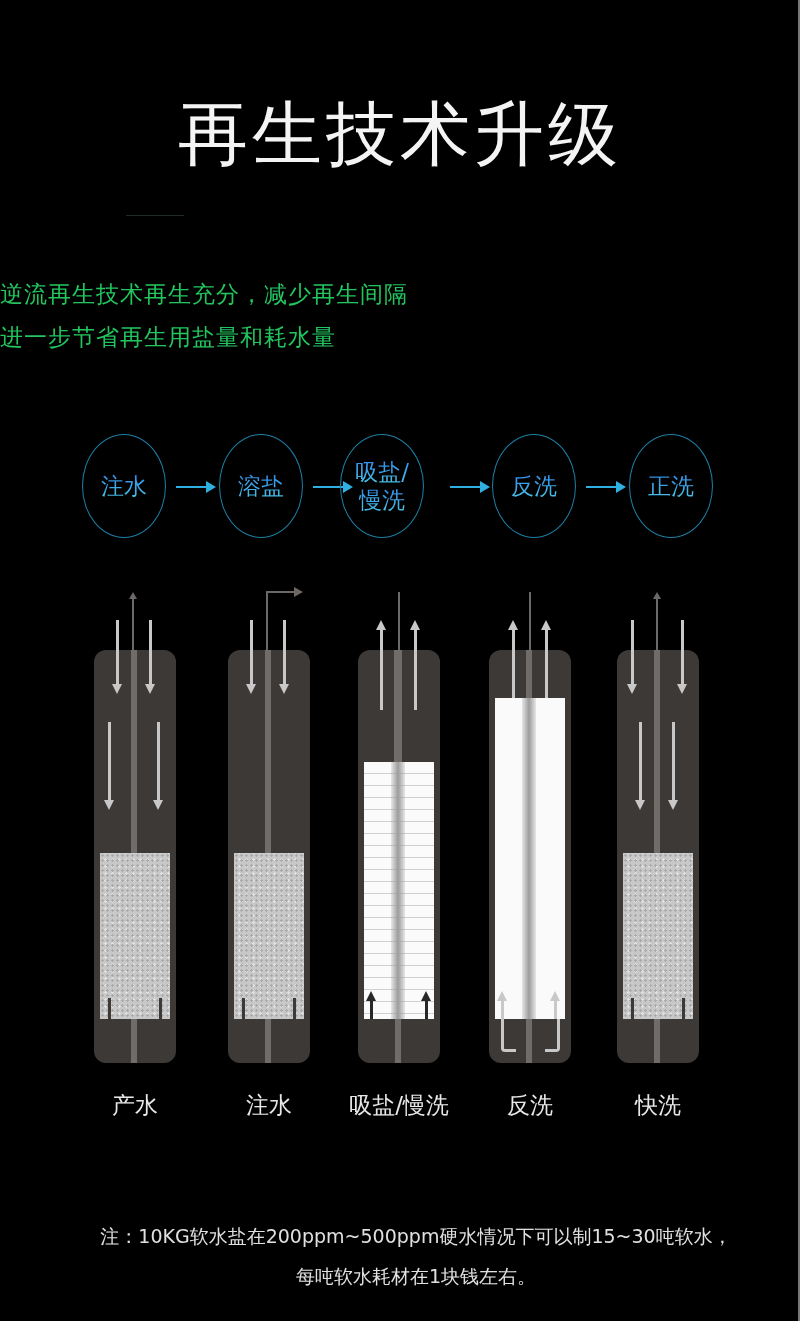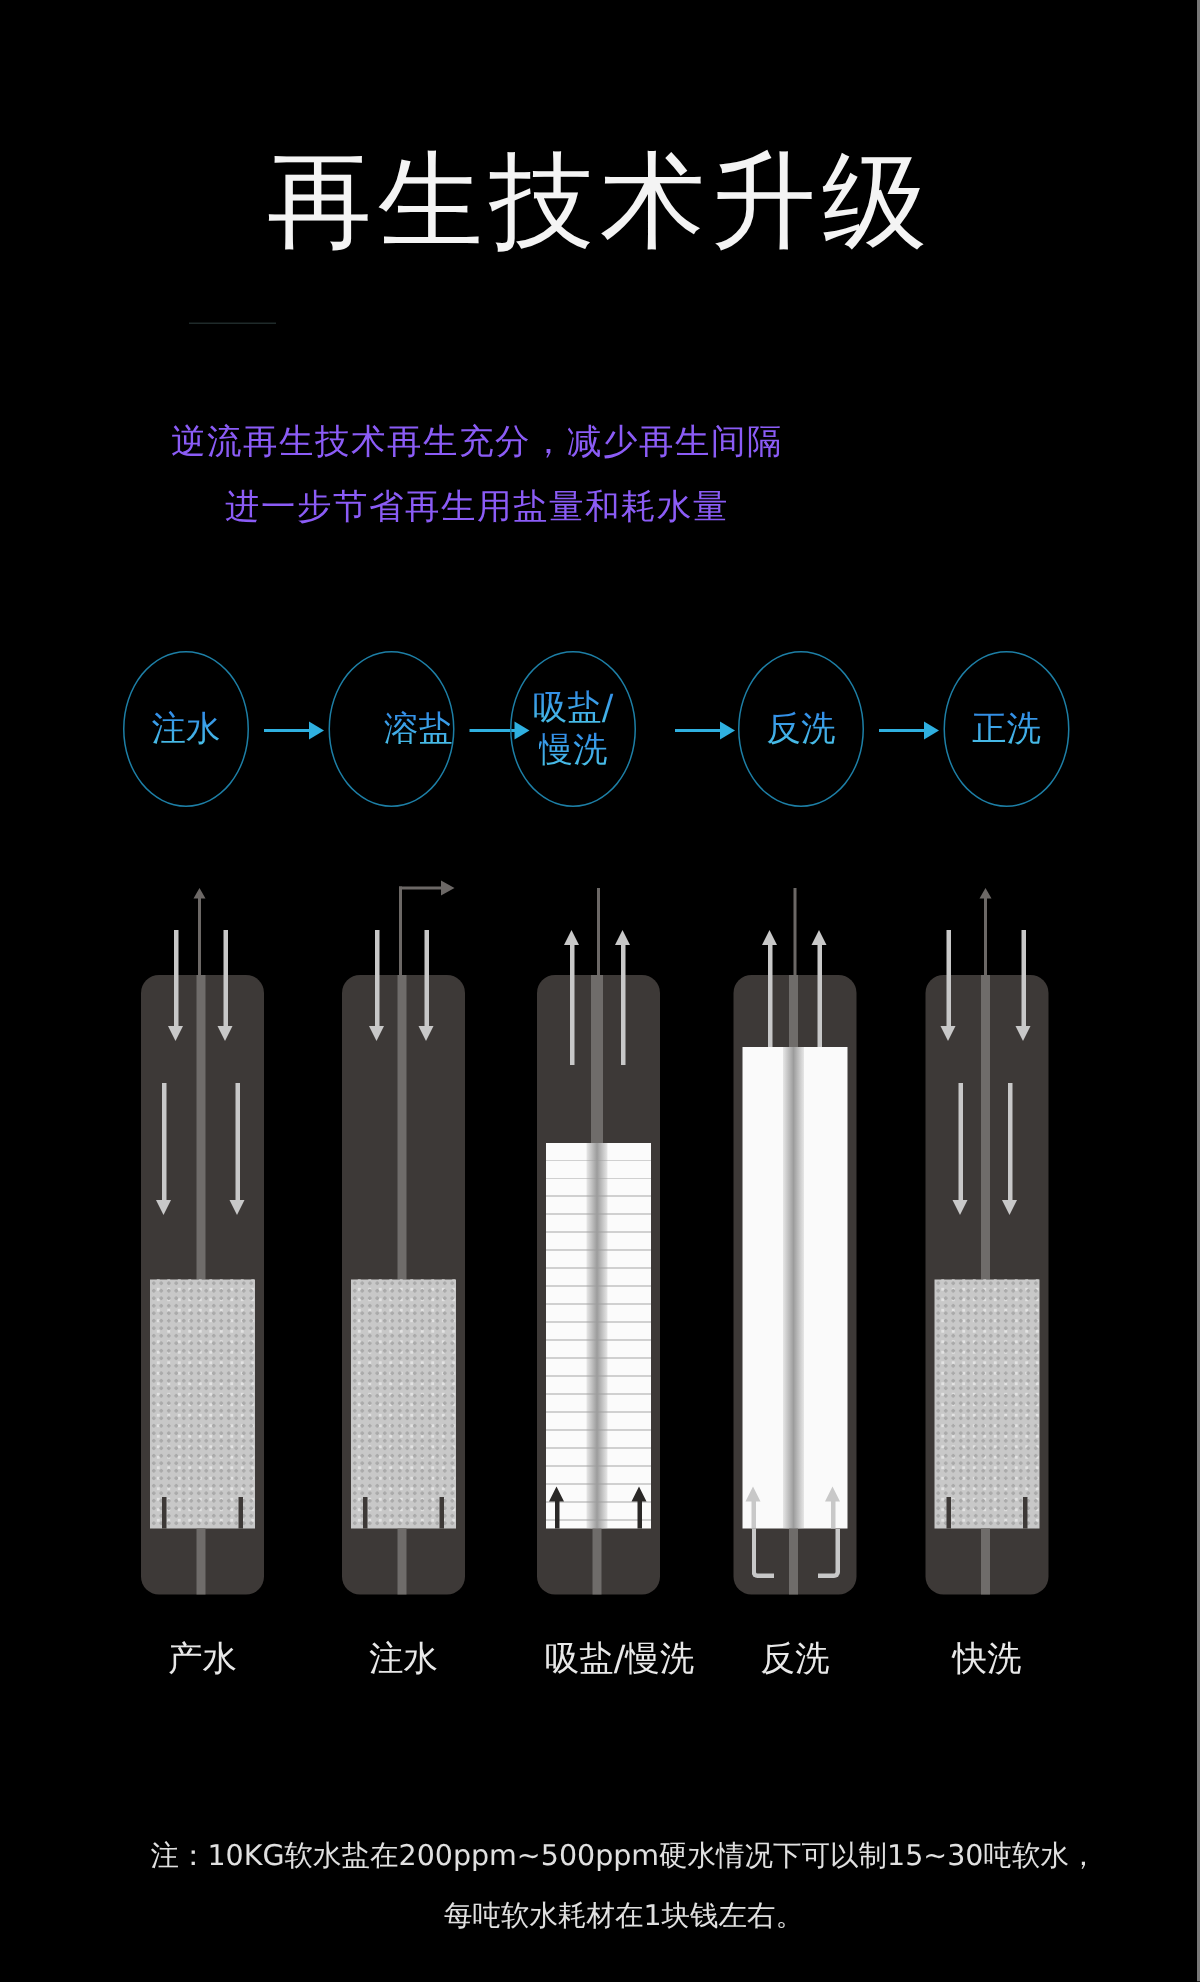--- a/index.html
+++ b/index.html
@@ -9,22 +9,22 @@
     font-family: "DejaVu Sans", "Liberation Sans", sans-serif;
     color: #fff;
   }
   .edge-line { position: absolute; right: 0; top: 0; width: 2px; height: 1321px; background: #777; }
   .title {
     position: absolute; top: 88px; left: 0; width: 800px; text-align: center;
     font-size: 70px; font-weight: 300; letter-spacing: 4px; color: #f4f4f4;
   }
   .deco-line { position: absolute; left: 126px; top: 215px; width: 58px; height: 1px; background: #1f2a2a; }
   .subtitle {
-    position: absolute; left: 0; width: 636px; text-align: center;
-    font-size: 23px; color: #8b5cf6; letter-spacing: 1px;
+    position: absolute; left: 0; width: 636px; text-align: left;
+    font-size: 23px; color: #22c55e; letter-spacing: 1px;
   }
   .sub1 { top: 279px; }
   .sub2 { top: 322px; }
 
   .step {
     position: absolute; top: 434px; width: 84px; height: 104px;
     border: 1.5px solid #1d7fa6; border-radius: 50%;
     display: flex; align-items: center; justify-content: center; flex-direction: column;
     box-sizing: border-box;
   }
@@ -109,21 +109,21 @@
 
 <div>
   <div class="step" style="left:82px;">
     <span>注水</span>
   </div>
   <div class="flow-arrow" style="left:176px;width:40px;">
     <div class="shaft" style="width:32px;"></div>
       <div class="head" style="left:30px;"></div>
   </div>
 
-  <div class="step" style="left:219px;align-items:flex-end;">
+  <div class="step" style="left:219px;">
     <span>溶盐</span>
   </div>
   <div class="flow-arrow" style="left:313px;width:40px;">
     <div class="shaft" style="width:32px;"></div>
       <div class="head" style="left:30px;"></div>
   </div>
 
   <div class="step" style="left:340px;">
     <span>吸盐/</span>
     <span>慢洗</span>
@@ -216,18 +216,18 @@
     <div class="pipe" style="left:37px;top:369px;height:44px;"></div>
   </div>
   <div class="arrow-down" style="left:631px;top:620px;height:66px;"></div>
   <div class="arrow-down" style="left:681px;top:620px;height:66px;"></div>
   <div class="arrow-down" style="left:639px;top:722px;height:80px;"></div>
   <div class="arrow-down" style="left:672px;top:722px;height:80px;"></div>
 </div>
 
 <div class="tank-label" style="left:55px;">产水</div>
 <div class="tank-label" style="left:189px;">注水</div>
-<div class="tank-label" style="left:333px;">吸盐/慢洗</div>
+<div class="tank-label" style="left:319px;">吸盐/慢洗</div>
 <div class="tank-label" style="left:450px;">反洗</div>
 <div class="tank-label" style="left:578px;">快洗</div>
 
 <div class="note note1">注：10KG软水盐在200ppm~500ppm硬水情况下可以制15~30吨软水，</div>
 <div class="note note2">每吨软水耗材在1块钱左右。</div>
 
 </body></html>

